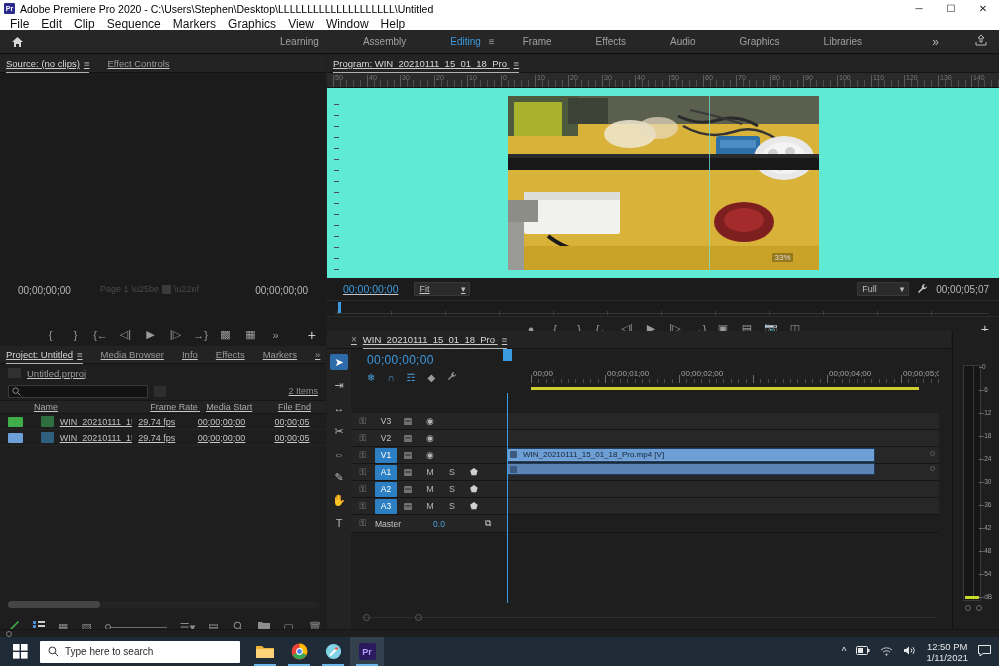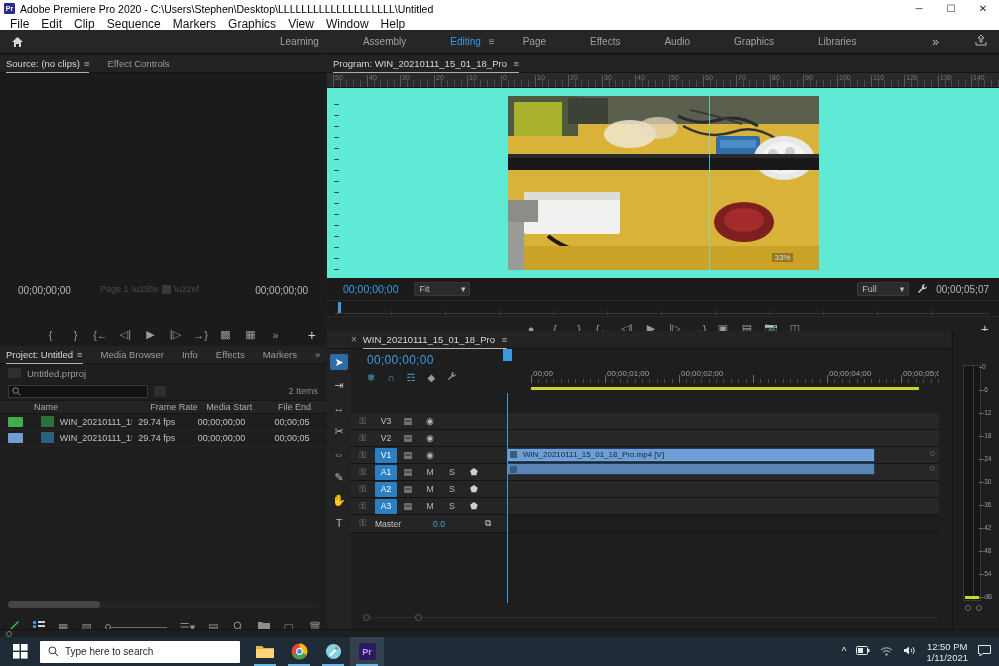--- a/index.html
+++ b/index.html
@@ -44,21 +44,21 @@
   }
   .home { width:34px; display:flex; align-items:center; justify-content:center; }
   .ws-tabs { display:flex; align-items:center; margin-left:224px; gap:0px; }
   .ws-tab { font-size:10px; color:#a0a0a0; padding:0 22px; white-space:nowrap; }
   .ws-tab.active { color:#3c9ae0; }
   .ws-hamb { color:#9a9a9a; font-size:10px; margin-left:-14px; margin-right:6px; }
   .ws-more { position:absolute; right:60px; color:#b4b4b4; font-size:12px; }
   .ws-share { position:absolute; right:12px; color:#b4b4b4; font-size:12px; }
 
   
-  .panel { position:absolute; background:#1e1e1e; }
+  .panel { position:absolute; background:#1e1e1e;text-decoration:underline; }
   .panel-tabs {
     height:18px; background:#232323; display:flex; align-items:center;
     border-bottom:1px solid #141414; padding-left:6px;
   }
   .ptab { font-size:9.5px; color:#9b9b9b; margin-right:18px; white-space:nowrap; position:relative; }
   .ptab.active { color:#d8d8d8; }
   .ptab.active:after {
     content:""; position:absolute; left:0; right:0; bottom:-4px; height:1px; background:#b0b0b0;
   }
   .ptab .hb { margin-left:4px; color:#9b9b9b; }
@@ -284,21 +284,21 @@
     <div class="home">
       <svg width="13" height="12" viewBox="0 0 13 12">
           <path d="M6.5 1 L12 6 H10 V11 H8 V8 H5 V11 H3 V6 H1 Z" fill="#d6d6d6"></path>
         </svg>
     </div>
     <div class="ws-tabs" id="wstabs">
         <div class="ws-tab">Learning</div>
         <div class="ws-tab">Assembly</div>
         <div class="ws-tab active">Editing</div>
         <div class="ws-hamb">≡</div>
-        <div class="ws-tab">Page</div>
+        <div class="ws-tab">Frame</div>
         <div class="ws-tab">Effects</div>
         <div class="ws-tab">Audio</div>
         <div class="ws-tab">Graphics</div>
         <div class="ws-tab">Libraries</div>
       </div>
     <div class="ws-more">»</div>
     <div class="ws-share">
       <svg width="12" height="12" viewBox="0 0 12 12">
           <path d="M6 1 L9 4 H7 V8 H5 V4 H3 Z M1 8 V11 H11 V8" stroke="#b4b4b4" fill="none" stroke-width="1"></path>
         </svg>

